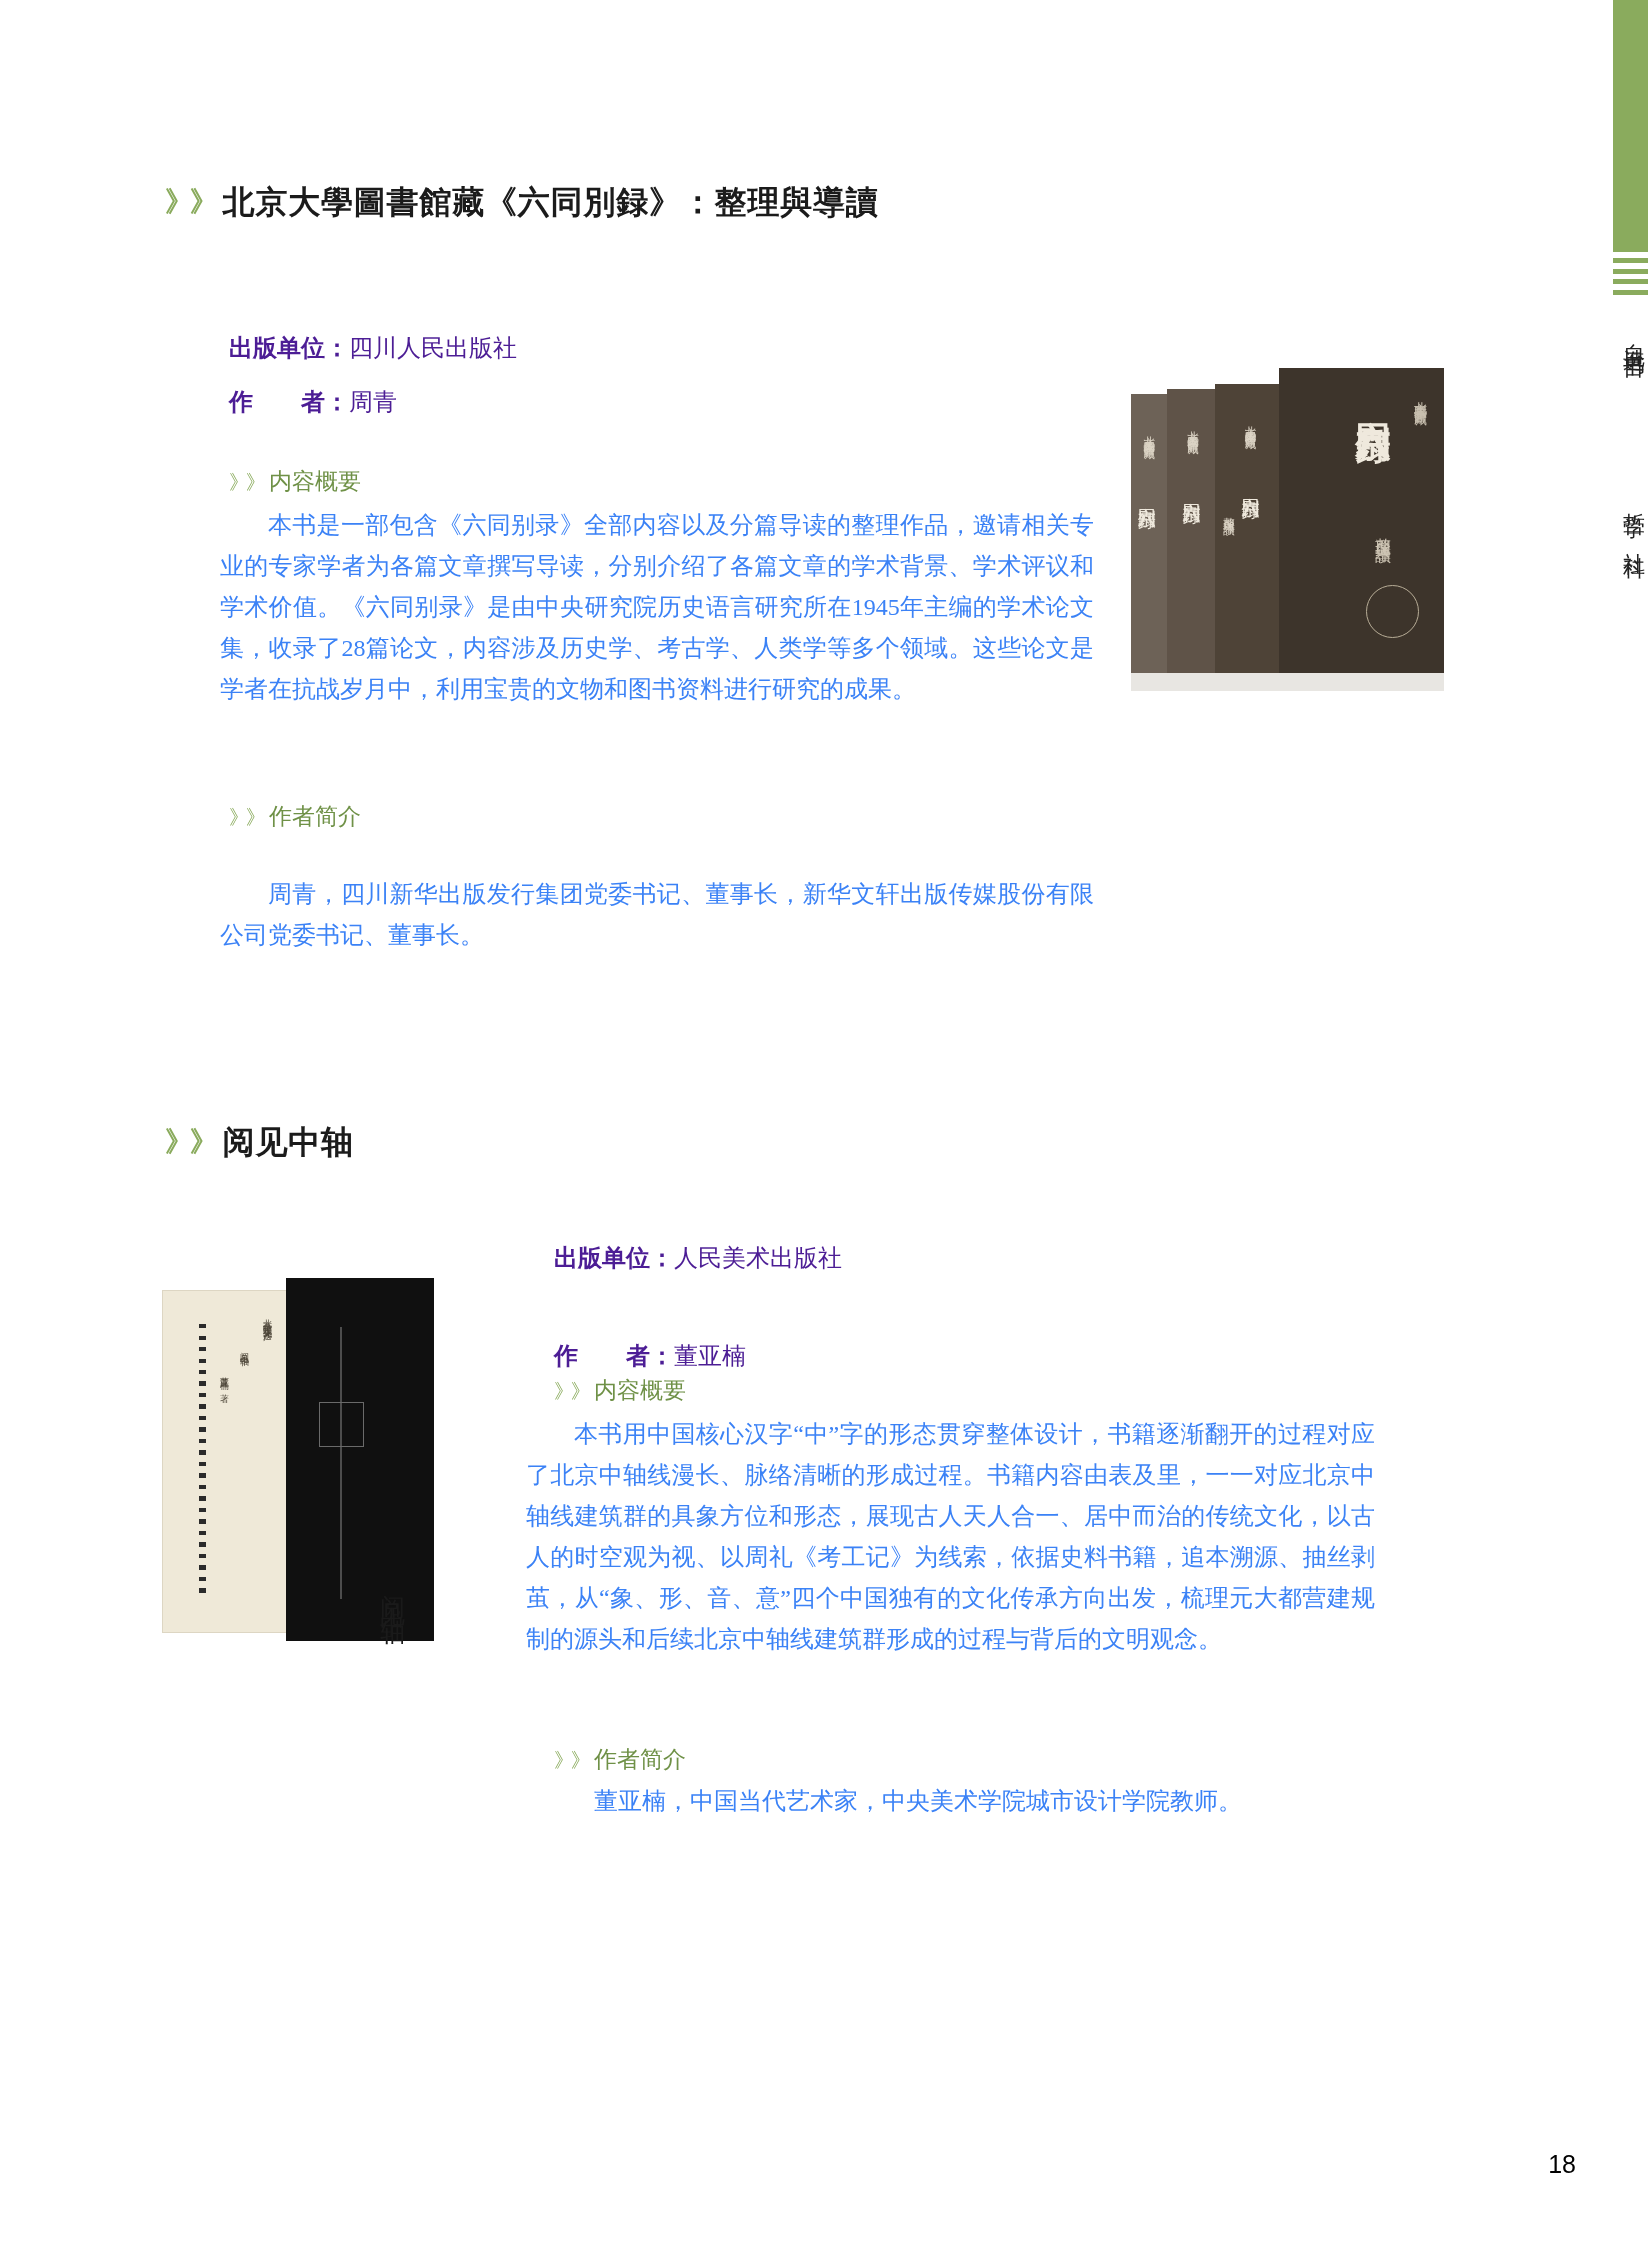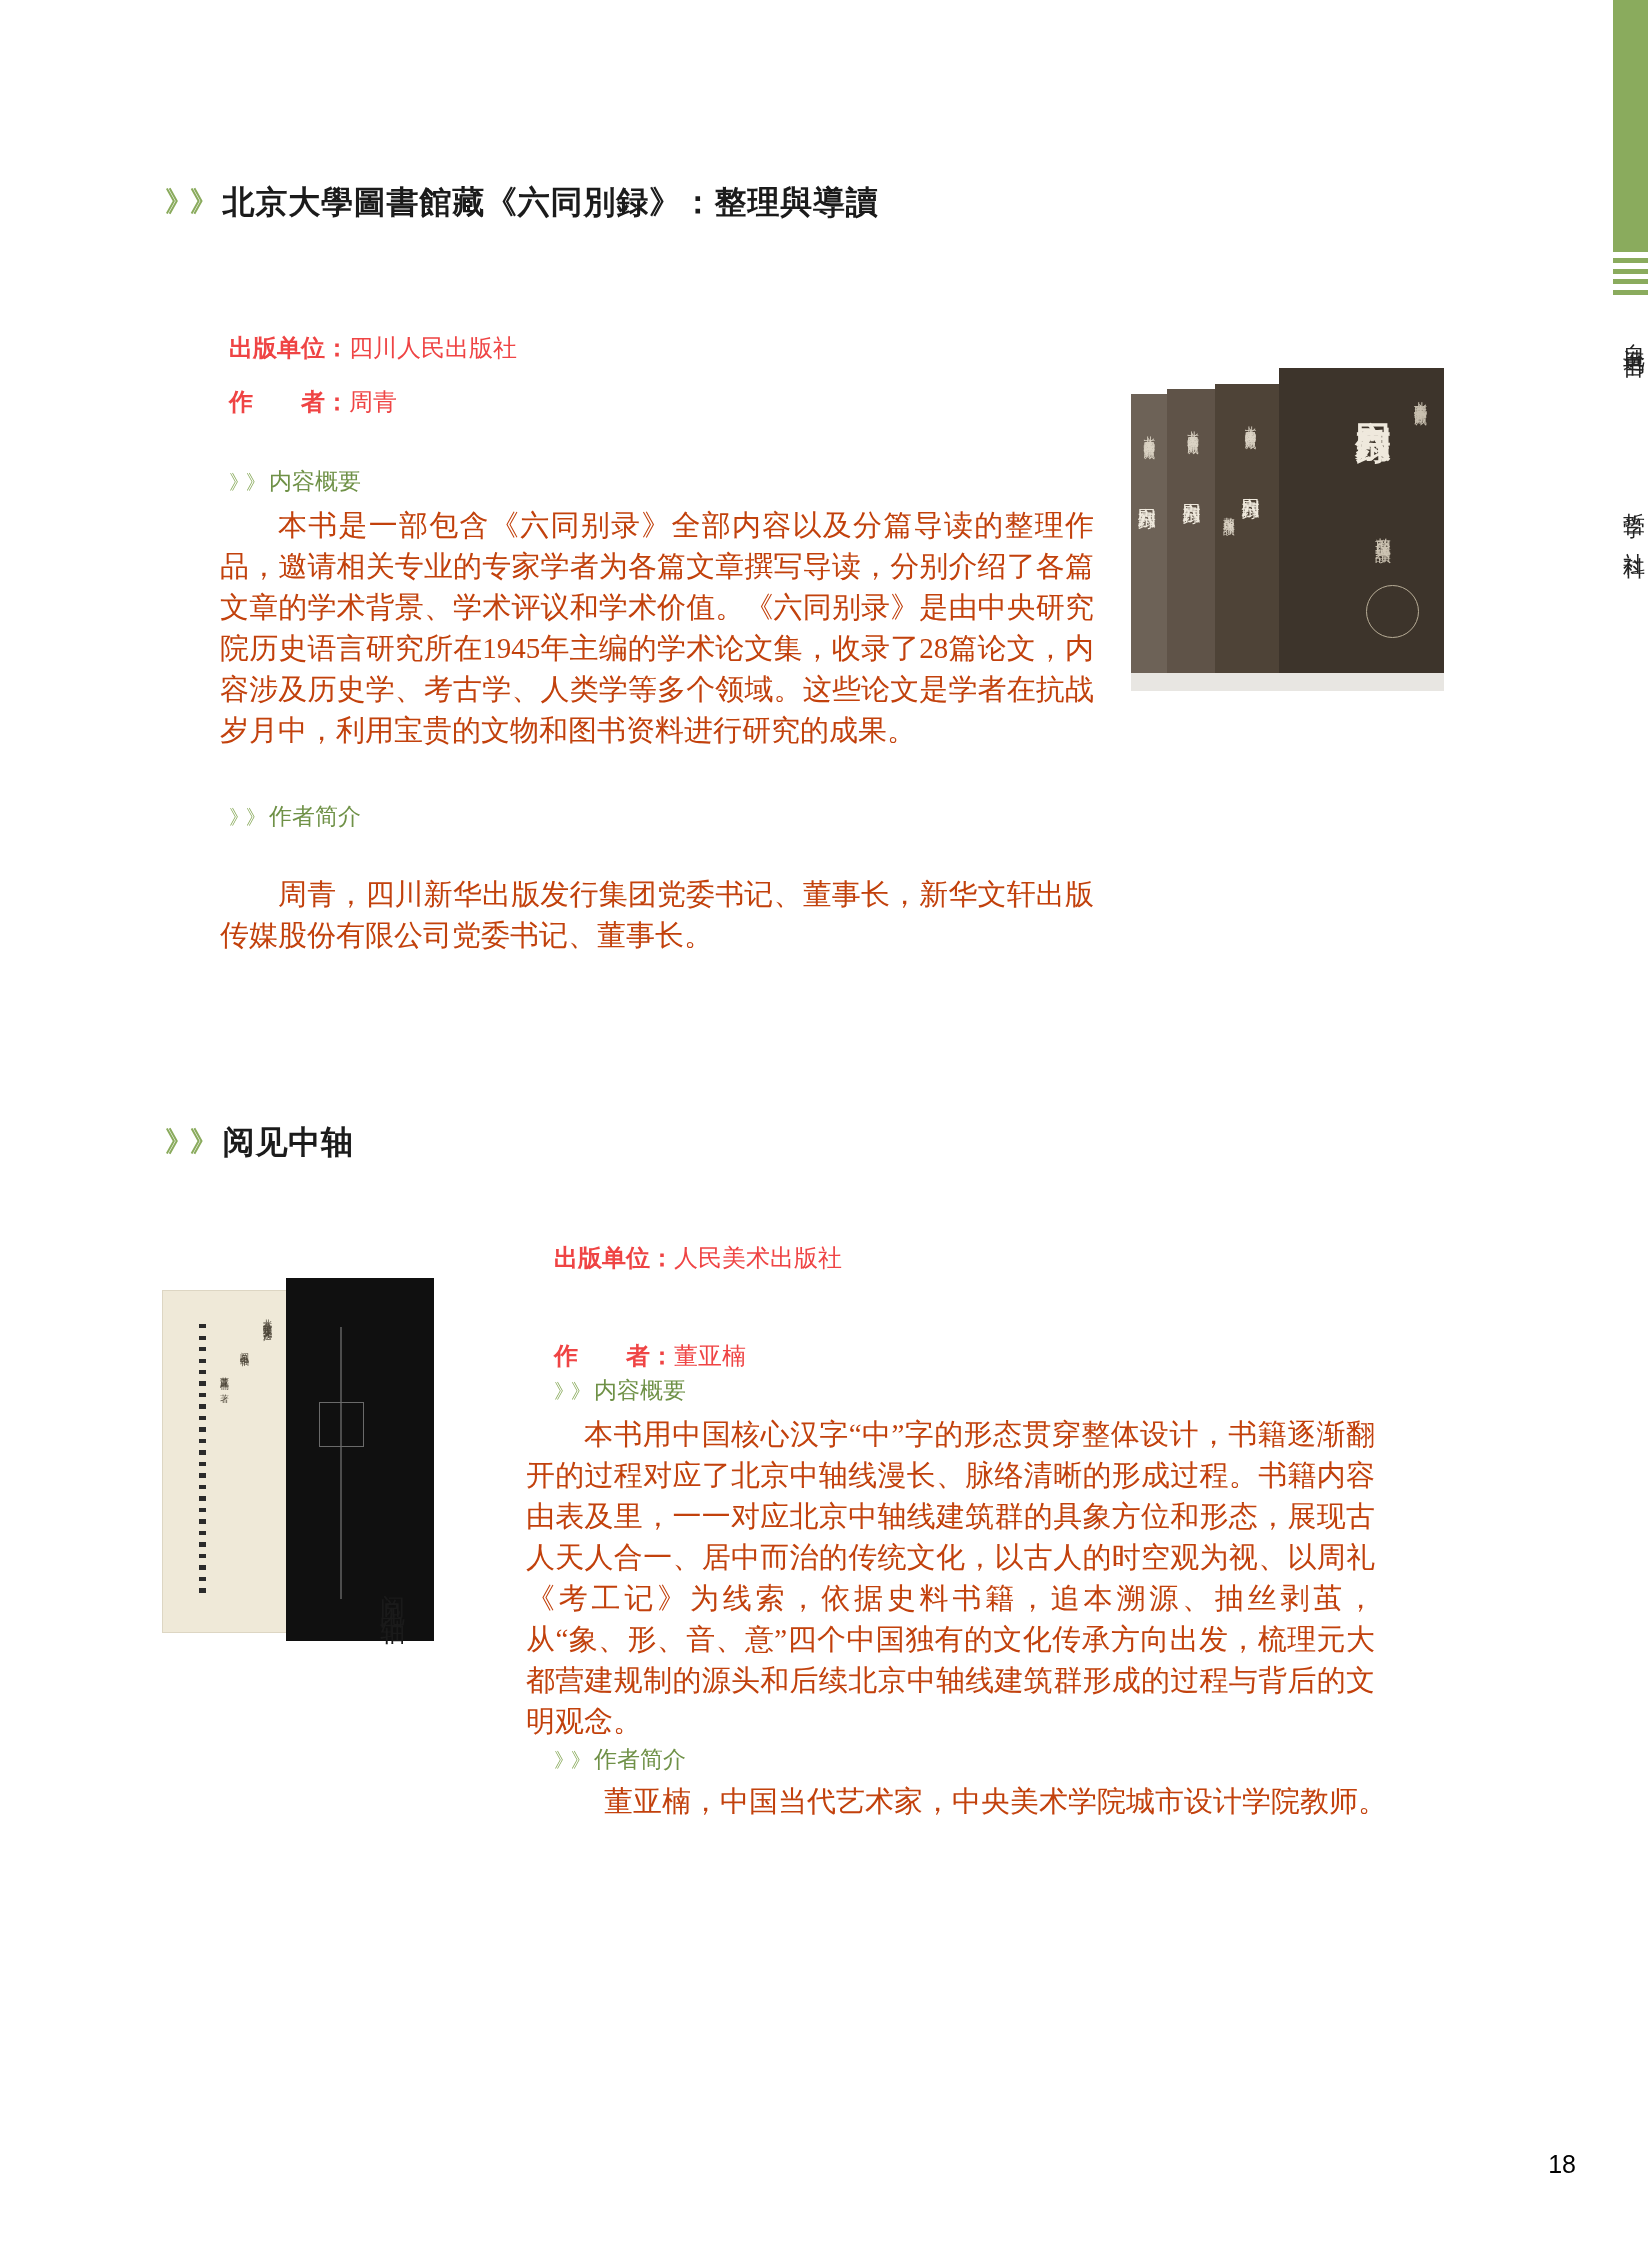--- a/index.html
+++ b/index.html
@@ -82,21 +82,21 @@
   .section-title .chev {
     font-size: 28px;
     margin-right: 8.2px;
     position: relative;
     top: -2.5px;
   }
 
   .meta-line {
     position: absolute;
     font-size: 24px;
-    color: #ef4444;
+    color: #4c1d95;
     white-space: nowrap;
     font-family: "Liberation Sans", sans-serif;
   }
   .meta-line .lbl {
     font-weight: bold;
   }
   .meta-line .val {
     font-family: "Liberation Serif", "DejaVu Serif", serif;
     font-weight: normal;
   }
@@ -109,23 +109,23 @@
     font-family: "Liberation Sans", sans-serif;
     text-align: right;
   }
   .sub-head .chev {
     font-size: 20px;
     margin-right: 6.6px;
   }
 
   .para {
     position: absolute;
-    font-size: 29px;
+    font-size: 24px;
     line-height: 41px;
-    color: #c2410c;
+    color: #3b82f6;
     text-align: justify;
     text-justify: inter-ideograph;
     text-indent: 2em;
     font-family: "Liberation Serif", "DejaVu Serif", serif;
   }
 
   
   #book1 {
     position: absolute;
     left: 1131px;

